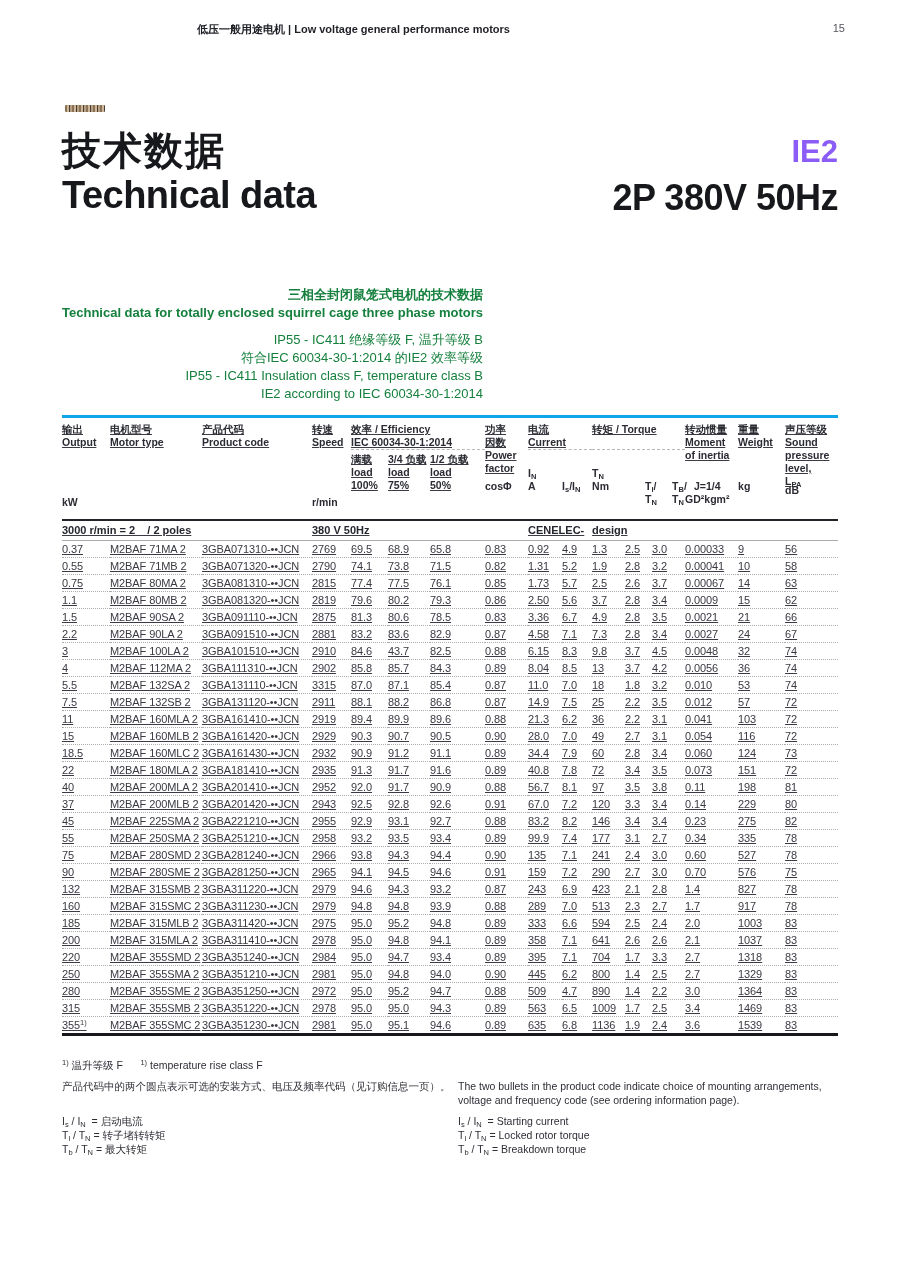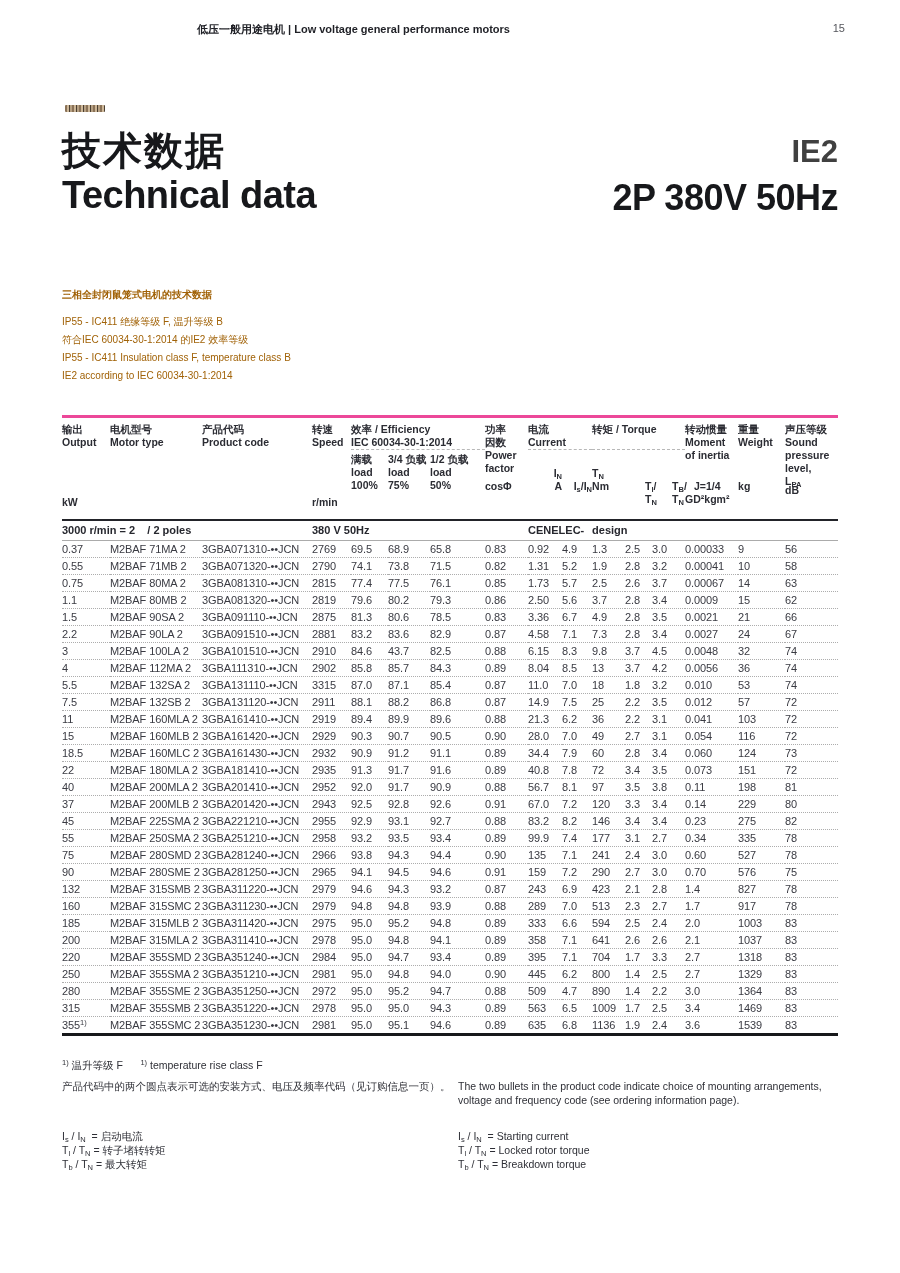--- a/index.html
+++ b/index.html
@@ -9,79 +9,80 @@
   
   .ph-title{left:197px;top:22px;font-size:11px;font-weight:bold;color:#1f2026;}
   .ph-num{right:55px;top:22px;font-size:11px;color:#55565c;}
   
   .deco{left:65px;top:105px;width:40px;height:7px;
         background:repeating-linear-gradient(90deg,#8a7257 0 2px,#cdb798 2px 4px,#4a3e31 4px 5px,#b6a083 5px 7px);
         border-radius:1px;}
   
   .title-zh{left:62px;top:124px;font-size:39px;font-weight:bold;color:#17181b;letter-spacing:2px;}
   .title-en{left:62px;top:174px;font-size:38px;font-weight:bold;color:#17181b;letter-spacing:-0.5px;}
-  .title-ie2{right:62px;top:134px;font-size:31px;font-weight:bold;color:#404040;text-align:right;}
+  .title-ie2{right:62px;top:134px;font-size:31px;font-weight:bold;color:#8b5cf6;text-align:right;}
   .title-spec{right:62px;top:177px;font-size:36px;font-weight:bold;color:#17181b;text-align:right;letter-spacing:-0.5px;}
   
-  .intro{left:62px;top:286px;font-size:10px;line-height:18px;color:#a16207;}
+  .intro{left:62px;top:286px;font-size:13px;line-height:18px;color:#15803d;text-align:right;}
   .intro .b{font-weight:bold;}
   .intro .gap{height:9px;}
   
   .table-wrap{left:62px;top:415px;width:776px;}
   table{border-collapse:collapse;table-layout:fixed;width:776px;
-        border-top:3px solid #ec4899;border-bottom:3px solid #17181b;}
+        border-top:3px solid #0ea5e9;border-bottom:3px solid #17181b;text-decoration:underline;}
   th,td{text-align:left;}
   thead th{font-size:10.5px;font-weight:bold;color:#2b2c33;vertical-align:top;
            padding:0;position:relative;height:101px;line-height:13px;}
   .pre{white-space:pre-line;}
   .h-label{padding-top:5px;white-space:pre-line;}
   .h-unit{position:absolute;left:0;bottom:10px;white-space:pre-line;}
   .h-unit.u26{bottom:26px;}
   .h-unit.u13{bottom:13px;text-align:center;}
   .h-unit.u22{bottom:22px;}
   .group-label{height:26px;padding-top:5px;white-space:pre-line;}
   .dashed{border-bottom:1px dashed #b8b8b8;}
   .subtop{display:grid;padding-top:3px;}
   .subbot{position:absolute;left:0;right:0;bottom:0;display:grid;align-items:end;}
   .subbot span{display:block;white-space:pre-line;margin-bottom:26px;}
   .subbot span.low{margin-bottom:13px;margin-left:20px;}
   .g-eff{grid-template-columns:37px 42px 55px;}
-  .g-cur{grid-template-columns:34px 30px;text-align:right;}
+  .g-cur{grid-template-columns:34px 30px;}
   .g-tor{grid-template-columns:33px 27px 33px;}
   sub{font-size:7.5px;vertical-align:-2px;line-height:0;}
   sup{font-size:7.5px;vertical-align:4px;line-height:0;}
   tr.poles td{border-top:2px solid #222329;border-bottom:1px solid #ababab;
               font-weight:bold;font-size:11px;color:#26272e;padding:3px 0 3px 0;height:13px;line-height:13px;}
   td.pre-sp{white-space:pre;}
   td.ind{padding-left:17px;}
   tbody td{font-size:11px;letter-spacing:-0.1px;color:#393a42;height:13px;line-height:13px;
            padding:2px 2px 1px 0;border-bottom:1px dotted #adadad;overflow:hidden;white-space:nowrap;}
   tbody tr:last-child td{border-bottom:none;}
   
   .footnotes{left:62px;top:1058px;width:776px;font-size:10.5px;line-height:14px;color:#2e2f36;}
   .fn-line{white-space:pre;}
   .fn-cols{display:grid;grid-template-columns:396px 380px;margin-top:7px;}
   .fn-en{white-space:pre-line;}
-  .legend-cols{display:grid;grid-template-columns:396px 380px;margin-top:22px;}
+  .legend-cols{display:grid;grid-template-columns:396px 380px;margin-top:7px;}
   .legend div{white-space:pre;line-height:14px;}
 </style>
 </head>
 <body>
 
 <div class="abs ph-title">低压一般用途电机 |  Low voltage general performance motors</div>
 <div class="abs ph-num">15</div>
 <div class="abs deco"></div>
 
 <div class="abs title-zh">技术数据</div>
 <div class="abs title-en">Technical data</div>
 <div class="abs title-ie2">IE2</div>
 <div class="abs title-spec">2P 380V 50Hz</div>
 
 <div class="abs intro">
   <div class="b">三相全封闭鼠笼式电机的技术数据</div>
+  <div class="b">Technical data for totally enclosed squirrel cage three phase motors</div>
   <div class="gap"></div>
   <div>IP55 - IC411  绝缘等级 F, 温升等级 B</div>
   <div>符合IEC 60034-30-1:2014 的IE2 效率等级</div>
   <div>IP55 - IC411 Insulation class F, temperature class B</div>
   <div>IE2 according to IEC 60034-30-1:2014</div>
 </div>
 
 <div class="abs table-wrap">
 <table>
   <colgroup>

